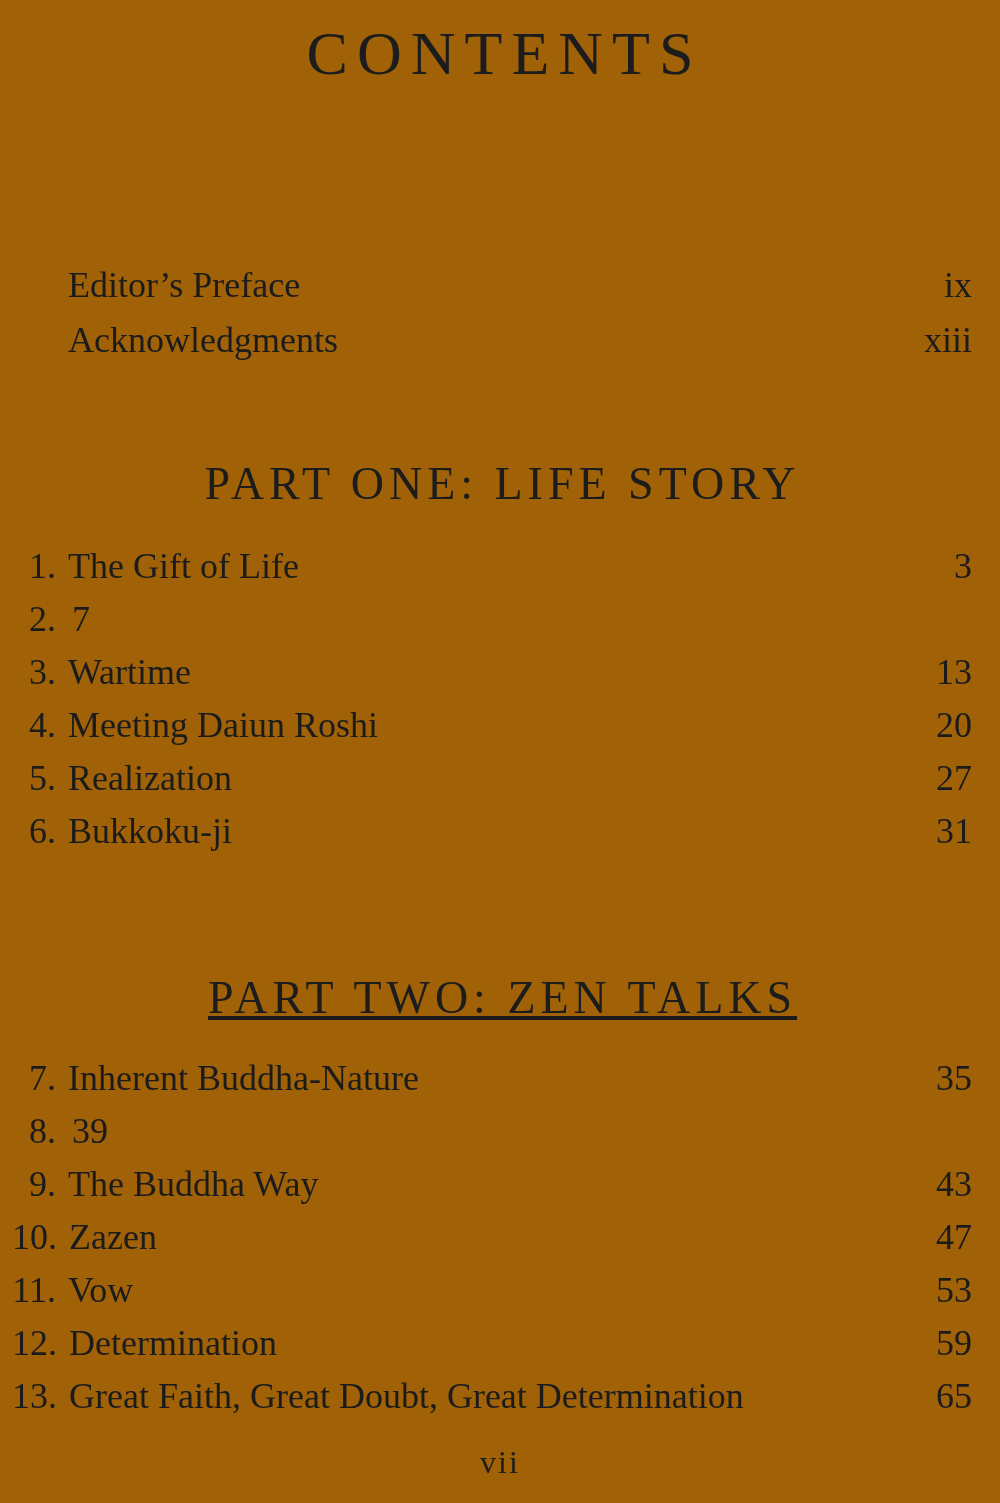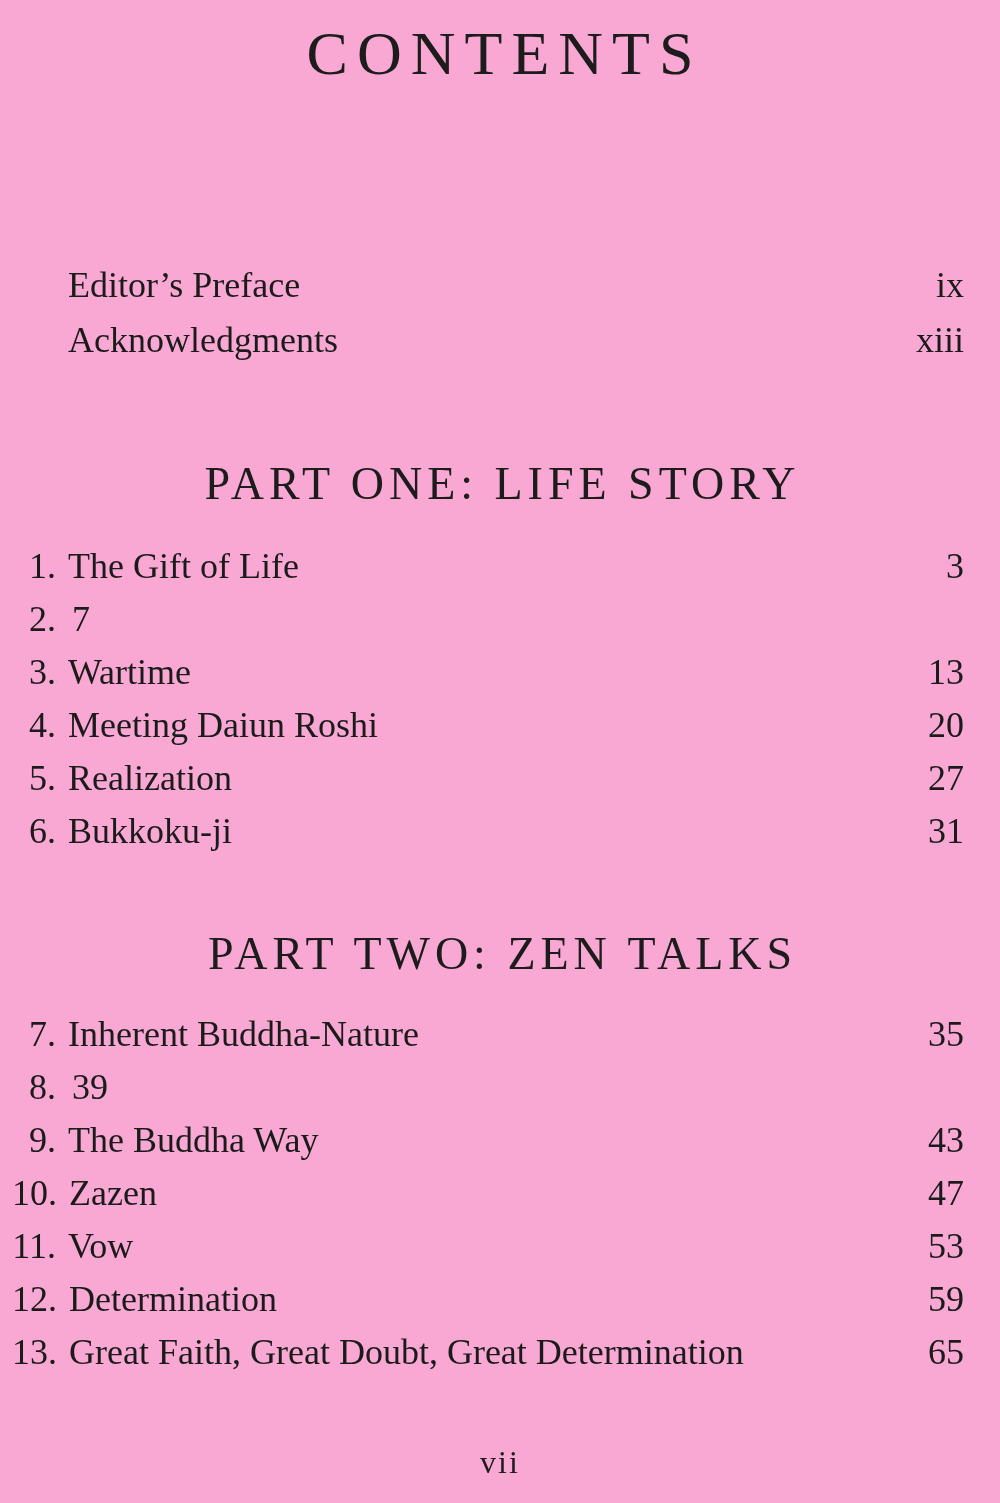--- a/index.html
+++ b/index.html
@@ -8,40 +8,40 @@
     height: 1503px;
     background: #ffffff;
     color: #1b1b1b;
     font-family: "Liberation Serif", "DejaVu Serif", serif;
     overflow: hidden;
   }
   .page {
     position: relative;
     width: 1000px;
     height: 1503px;
-    background: #f9a8d4;
+    background: #a16207;
   }
   .book-title {
     margin: 0;
     padding-top: 16px;
     text-align: center;
     font-size: 62px;
     line-height: 74px;
     font-weight: 400;
     letter-spacing: 9px;
     text-indent: 9px;
     color: #1c1c1c;
   }
   .front-matter {
     margin-top: 168px;
   }
   .toc-row {
     display: flex;
     align-items: baseline;
-    padding: 0 36px 0 12px;
+    padding: 0 28px 0 12px;
     font-size: 36px;
     line-height: 55px;
     font-feature-settings: "onum" 1;
   }
   .chapters .toc-row { line-height: 53px; }
   .toc-num {
     flex: 0 0 44px;
     text-align: right;
   }
   .toc-title {
@@ -58,21 +58,21 @@
   .part-heading {
     margin: 88px 0 28px 0;
     text-align: center;
     font-size: 46px;
     line-height: 56px;
     font-weight: 400;
     letter-spacing: 5px;
     text-indent: 5px;
     color: #1c1c1c;
   }
-  .part-two .part-heading { margin-top: 68px; margin-bottom: 26px; }
+  .part-two .part-heading { margin-top: 112px; margin-bottom: 26px; text-decoration: underline; }
   .folio {
     position: absolute;
     left: 0;
     bottom: 22px;
     width: 100%;
     text-align: center;
     font-size: 32px;
     letter-spacing: 2px;
     color: #1c1c1c;
   }

